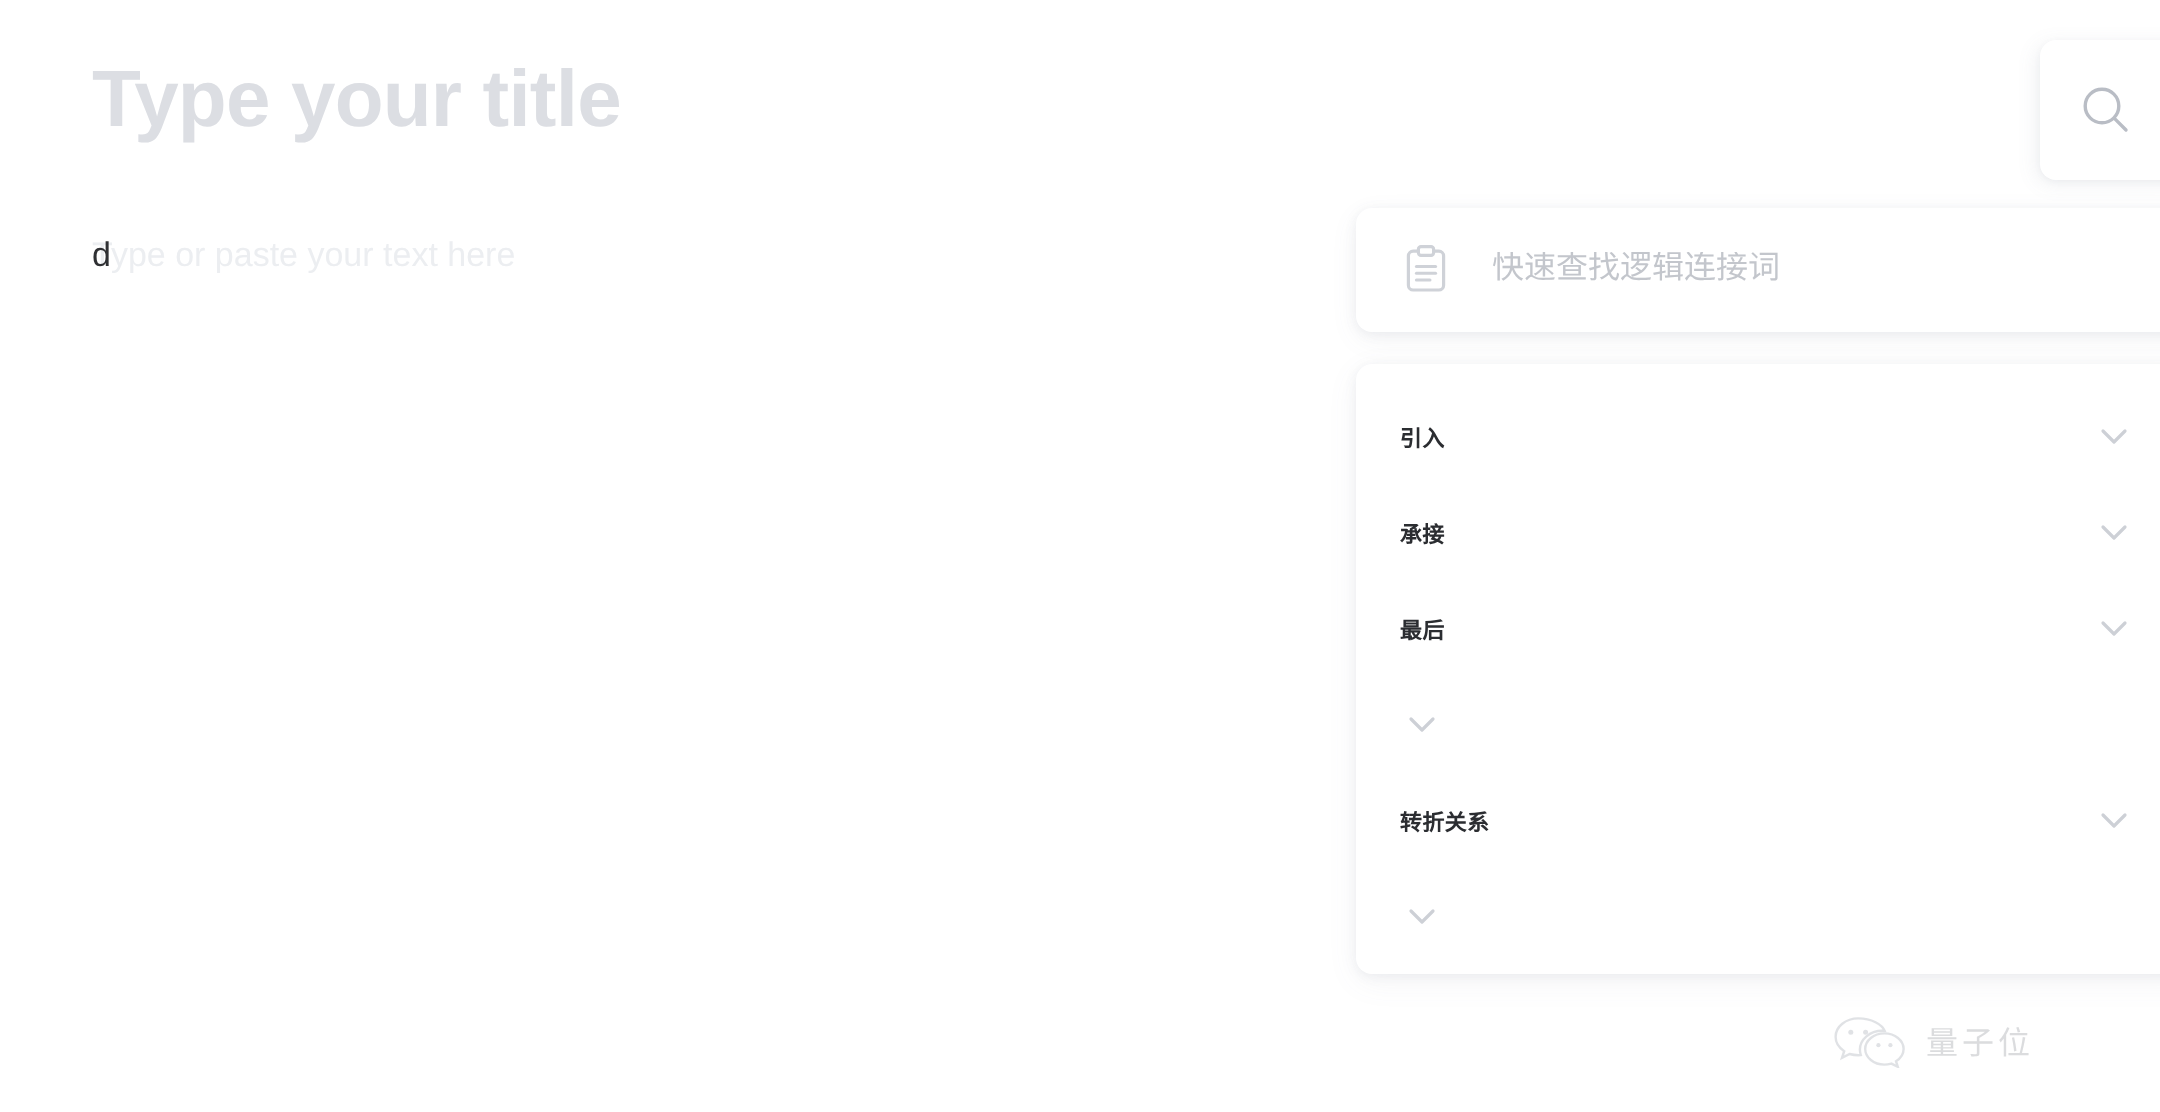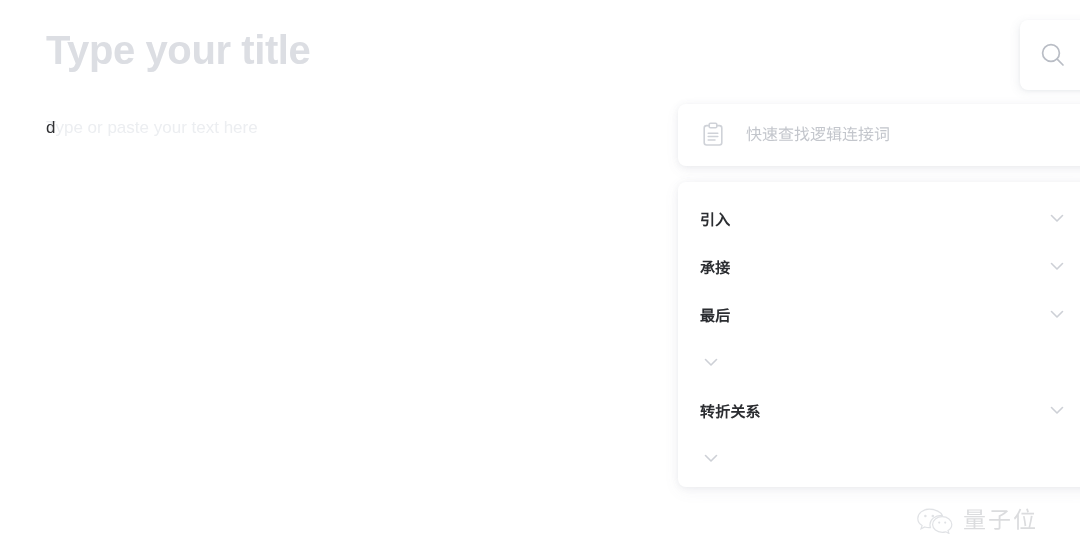--- a/index.html
+++ b/index.html
@@ -151,21 +151,21 @@
   .list-row {
     height: 48px;
     display: flex;
     align-items: center;
     justify-content: space-between;
     padding: 0 30px 0 22px;
     box-sizing: border-box;
     cursor: pointer;
   }
   .list-row-label {
-    font-size: 15px;
+    font-size: 11px;
     font-weight: 700;
     color: #2b2d31;
     letter-spacing: 0.2px;
     line-height: 48px;
     text-align: right;
   }
   .chevron-icon { display: block; }
 
   
   .watermark {
@@ -174,23 +174,23 @@
     top: 506px;
     display: flex;
     align-items: center;
     gap: 8px;
     opacity: 0.30;
     user-select: none;
     pointer-events: none;
   }
   .wm-logo { display: block; }
   .wm-text {
-    font-size: 23px;
+    font-size: 16px;
     color: #8a8d94;
-    font-family: Liberation Mono, monospace;
+    font-family: Liberation Sans, sans-serif;
     letter-spacing: 2px;
     line-height: 26px;
   }
 </style>
 </head>
 <body>
 
 <div class="editor">
 
   <div class="doc-title">Type your title</div>

